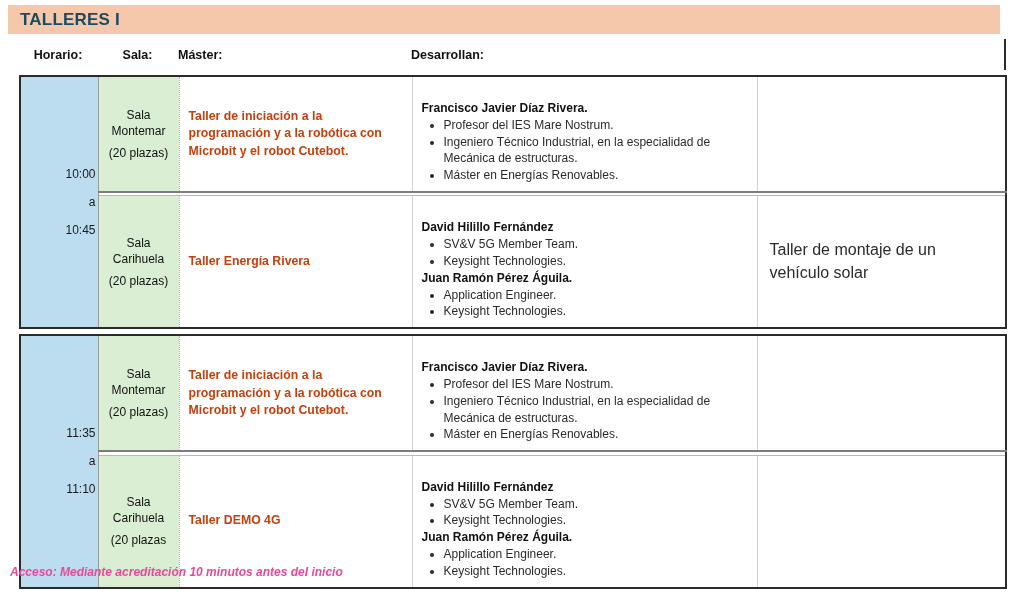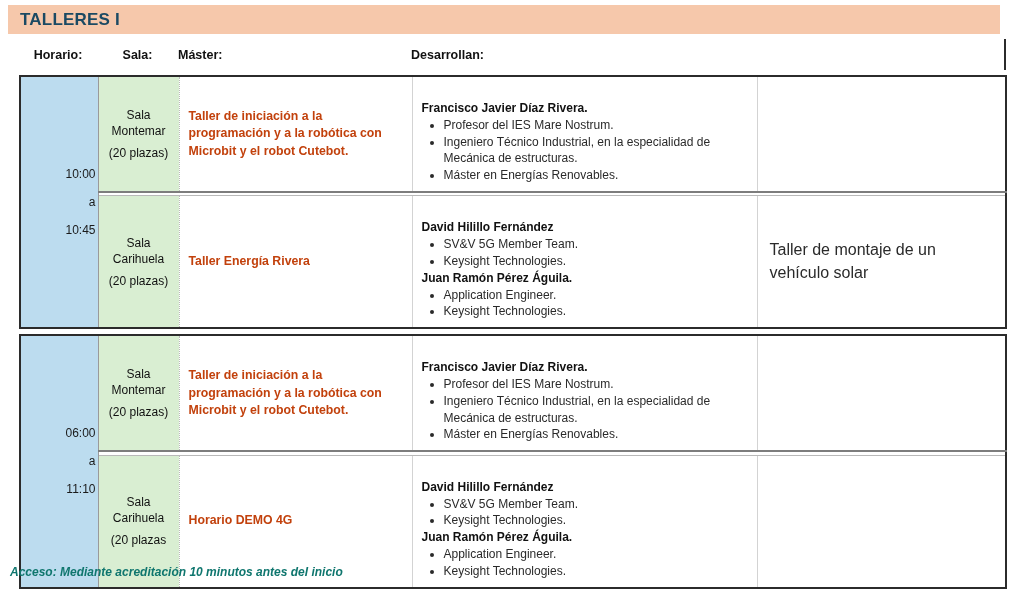--- a/index.html
+++ b/index.html
@@ -168,21 +168,21 @@
   }
 
   
   .footnote {
     position: absolute;
     left: 10px;
     top: 565px;
     font-size: 12px;
     font-style: italic;
     font-weight: bold;
-    color: #0f766e;
+    color: #ec4899;
   }
 </style>
 </head>
 <body>
 
 <div class="banner">
   <span class="banner-title">TALLERES I</span>
 </div>
 
 <div class="sched-wrap">
@@ -274,21 +274,21 @@
     <colgroup>
       <col class="c-horario">
         <col class="c-sala">
         <col class="c-titulo">
         <col class="c-desar">
         <col class="c-obs">
     </colgroup>
     <tbody>
       <tr>
         <td class="time-cell" rowspan="3">
-          <span class="t-line">06:00</span>
+          <span class="t-line">11:35</span>
           <span class="t-line">a</span>
           <span class="t-line">11:10</span>
         </td>
         <td class="sala-cell" style="height:112px">
           <span class="sala-name">Sala Montemar</span>
           <span class="sala-cap">(20 plazas)</span>
         </td>
         <td class="titulo-cell">Taller de iniciación a la programación y a la robótica con Microbit y el robot Cutebot.</td>
         <td class="desar-cell">
           <span class="lead">Francisco Javier Díaz Rivera.</span>
@@ -306,21 +306,21 @@
         <td class="sep-line"></td>
         <td class="sep-line"></td>
         <td class="sep-line"></td>
       </tr>
 
       <tr>
         <td class="sala-cell" style="height:112px">
           <span class="sala-name">Sala Carihuela</span>
           <span class="sala-cap">(20 plazas</span>
         </td>
-        <td class="titulo-cell">Horario DEMO 4G</td>
+        <td class="titulo-cell">Taller DEMO 4G</td>
         <td class="desar-cell">
           <span class="lead">David Hilillo Fernández</span>
           <ul>
             <li>SV&amp;V 5G Member Team.</li>
             <li>Keysight Technologies.</li>
           </ul>
           <span class="lead">Juan Ramón Pérez Águila.</span>
           <ul>
             <li>Application Engineer.</li>
             <li>Keysight Technologies.</li>

